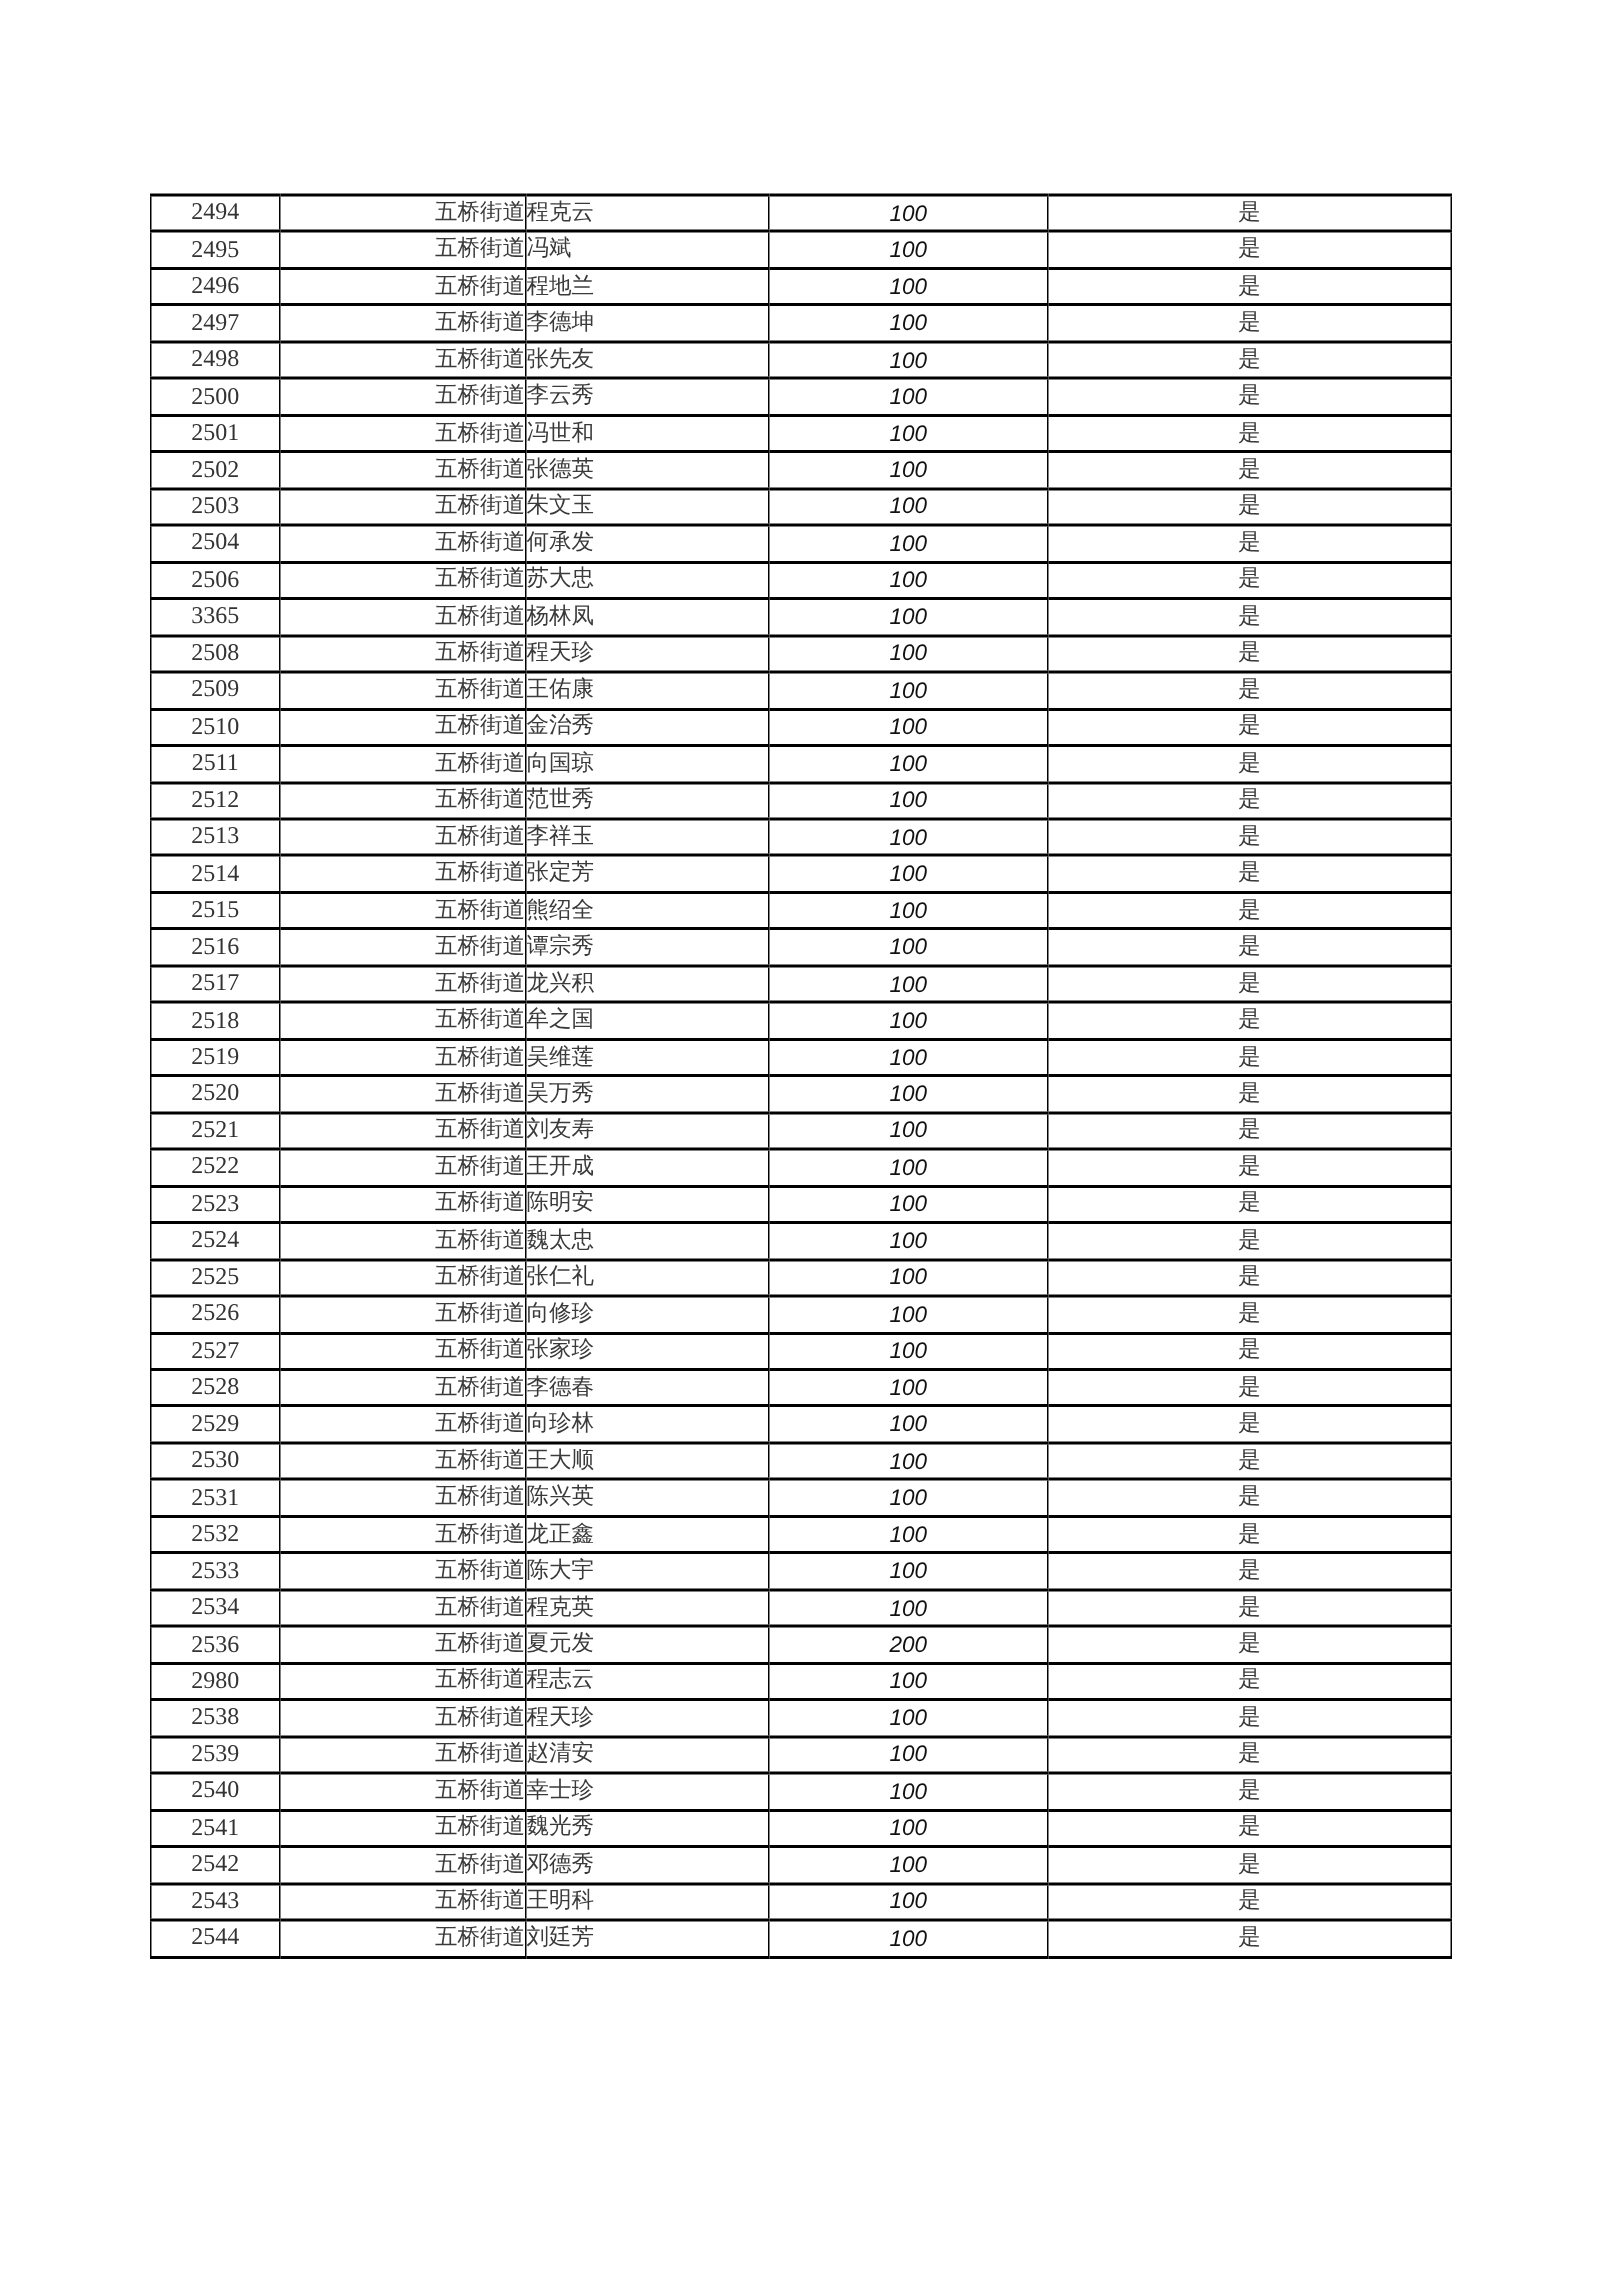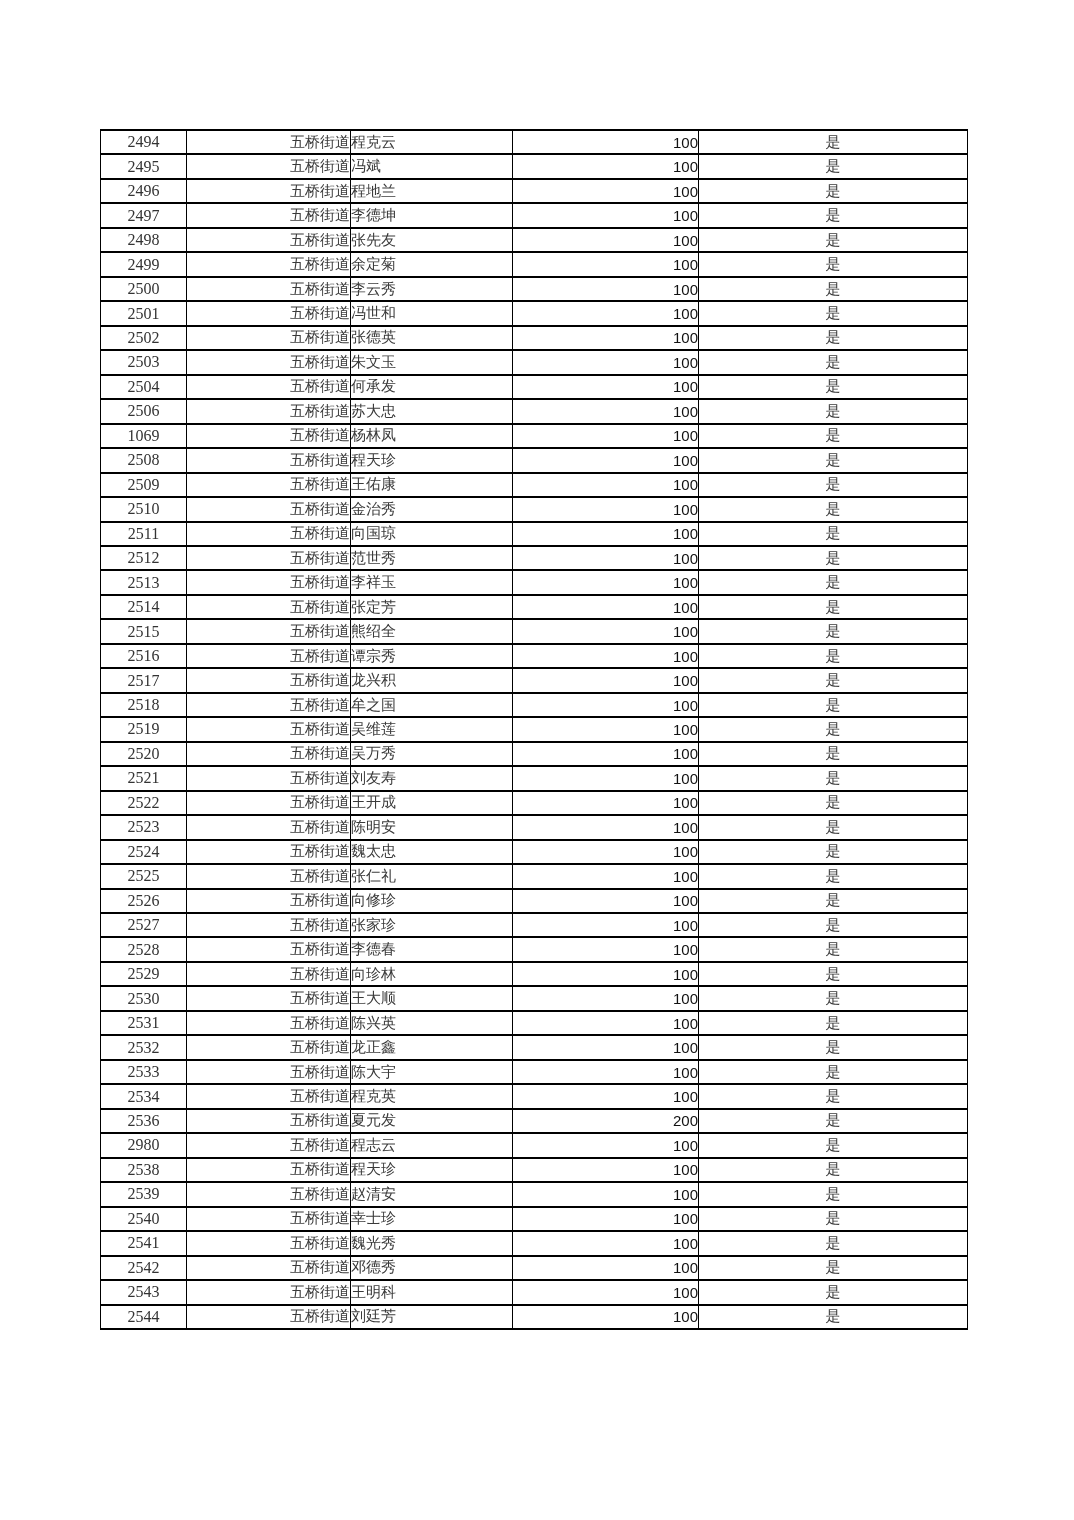--- a/index.html
+++ b/index.html
@@ -55,25 +55,26 @@
     width: 161px;
     text-align: left;
     padding-left: 5px;
     font-family: "Liberation Serif", "DejaVu Serif", serif;
     font-size: 15px;
     color: #3a3a3a;
     margin-top: 12px;
   }
   td.col-amount {
     width: 185px;
-    text-align: right;
+    text-align: center;
     padding-left: 3px;
     font-family: "Liberation Sans", "DejaVu Sans", sans-serif;
     font-size: 15px;
     color: #111111;
+    font-style: italic;
   }
   td.col-confirm {
     width: 268px;
     text-align: center;
     font-family: "Liberation Serif", "DejaVu Serif", serif;
     font-size: 15px;
     color: #3a3a3a;
   }
 </style>
 </head>
@@ -111,27 +112,20 @@
     <td class="col-confirm">是</td>
   </tr>
         <tr>
     <td class="col-id">2498</td>
     <td class="col-street">五桥街道</td>
     <td class="col-name">张先友</td>
     <td class="col-amount">100</td>
     <td class="col-confirm">是</td>
   </tr>
         <tr>
-    <td class="col-id">2499</td>
-    <td class="col-street">五桥街道</td>
-    <td class="col-name">余定菊</td>
-    <td class="col-amount">100</td>
-    <td class="col-confirm">是</td>
-  </tr>
-        <tr>
     <td class="col-id">2500</td>
     <td class="col-street">五桥街道</td>
     <td class="col-name">李云秀</td>
     <td class="col-amount">100</td>
     <td class="col-confirm">是</td>
   </tr>
         <tr>
     <td class="col-id">2501</td>
     <td class="col-street">五桥街道</td>
     <td class="col-name">冯世和</td>
@@ -160,21 +154,21 @@
     <td class="col-confirm">是</td>
   </tr>
         <tr>
     <td class="col-id">2506</td>
     <td class="col-street">五桥街道</td>
     <td class="col-name">苏大忠</td>
     <td class="col-amount">100</td>
     <td class="col-confirm">是</td>
   </tr>
         <tr>
-    <td class="col-id">1069</td>
+    <td class="col-id">3365</td>
     <td class="col-street">五桥街道</td>
     <td class="col-name">杨林凤</td>
     <td class="col-amount">100</td>
     <td class="col-confirm">是</td>
   </tr>
         <tr>
     <td class="col-id">2508</td>
     <td class="col-street">五桥街道</td>
     <td class="col-name">程天珍</td>
     <td class="col-amount">100</td>

